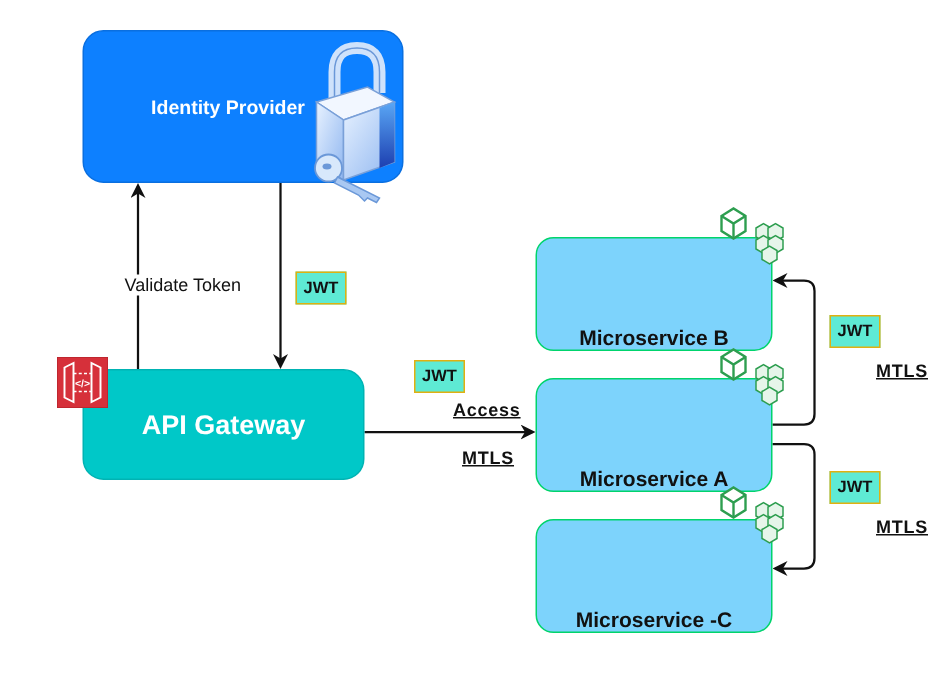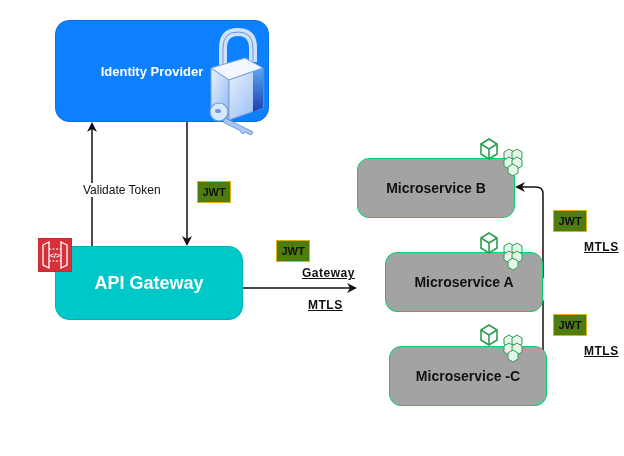--- a/index.html
+++ b/index.html
@@ -4,28 +4,28 @@
 <style>
   html, body { margin:0; padding:0; background:#ffffff; }
   body { width:624px; height:456px; position:relative; overflow:hidden;
          font-family:"Liberation Sans", sans-serif; }
   .node { position:absolute; border-radius:14px; display:flex; align-items:center;
           justify-content:center; text-align:center; font-weight:bold; box-sizing:border-box; }
   .idp { left:55px; top:20px; width:214px; height:102px; background:#0d80ff; color:#fff;
          font-size:13px; line-height:17px; border:1px solid #0a6fe0; }
   .gw { left:55px; top:246px; width:188px; height:74px; background:#00c8c8; color:#fff;
         font-size:18px; border:1px solid #00b3b3; }
-  .ms { width:158px; height:60px; background:#a3a3a3; color:#111; font-size:14px;
-        border:1px solid #00d46c; border-radius:12px; }
+  .ms { width:158px; height:76px; background:#7dd3fc; color:#111; font-size:14px;
+        border:1px solid #00d46c; border-radius:12px;align-items:flex-end; }
   .msb { left:357px; top:158px; }
-  .msa { left:357px; top:252px;margin-left:28px; }
-  .msc { left:357px; top:346px;margin-left:32px; }
+  .msa { left:357px; top:252px; }
+  .msc { left:357px; top:346px; }
   .label { position:absolute; font-size:12px; color:#111; white-space:nowrap;margin-left:32px; }
   .label.bold { font-weight:bold; letter-spacing:0.5px;text-decoration:underline; }
-  .jwt { position:absolute; background:#4d7c0f; color:#111; font-weight:bold; font-size:11px;
+  .jwt { position:absolute; background:#5eead4; color:#111; font-weight:bold; font-size:11px;
          width:34px; height:22px; display:flex; align-items:center; justify-content:center;
          border:1px solid #e0b010; box-sizing:border-box; }
   svg.overlay { position:absolute; left:0; top:0; }
   .icon { position:absolute; }
 </style>
 </head>
 <body>
 
 <svg class="overlay" width="624" height="456">
   <defs>
@@ -83,21 +83,21 @@
   <line x1="11" y1="11" x2="23" y2="11" stroke="#fff" stroke-width="1" stroke-dasharray="2,1.5"></line>
   <line x1="11" y1="23" x2="23" y2="23" stroke="#fff" stroke-width="1" stroke-dasharray="2,1.5"></line>
   <text x="17" y="20" text-anchor="middle" font-size="7" fill="#fff" font-family="Liberation Sans, sans-serif" font-weight="bold">&lt;/&gt;</text>
 </svg>
 
 <div class="label" style="left:50px;top:183px;background:#fff;padding:0 1px;">Validate Token</div>
 
 <div class="jwt" style="left:197px;top:181px;">JWT</div>
 
 <div class="jwt" style="left:276px;top:240px;">JWT</div>
-<div class="label bold" style="left:270px;top:266px;">Gateway</div>
+<div class="label bold" style="left:270px;top:266px;">Access</div>
 <div class="label bold" style="left:276px;top:298px;">MTLS</div>
 
 <div class="node ms msb">
   <span>Microservice B</span>
 </div>
 <div class="node ms msa">
   <span>Microservice A</span>
 </div>
 <div class="node ms msc">
   <span>Microservice -C</span>

